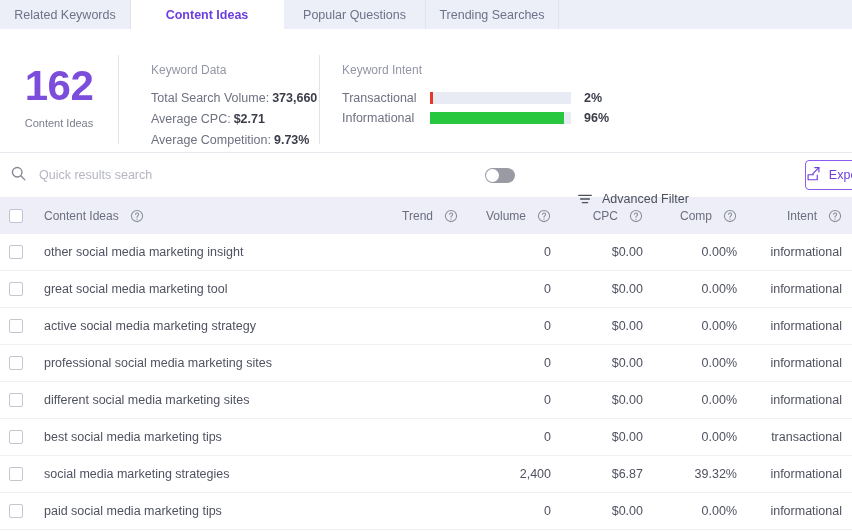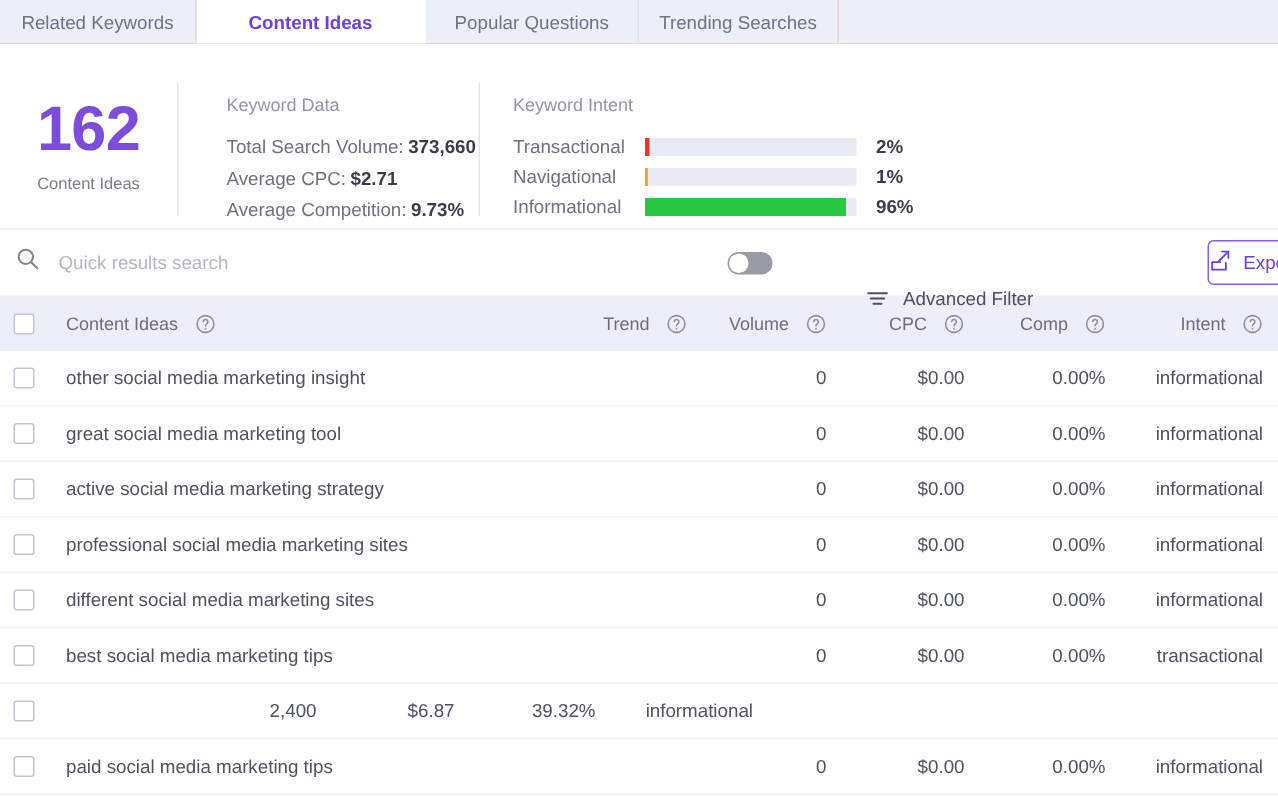--- a/index.html
+++ b/index.html
@@ -8,21 +8,21 @@
     font-family: "Liberation Sans", sans-serif;
     background: #ffffff;
     overflow: hidden;
     -webkit-font-smoothing: antialiased;
   }
 
   
   .tabstrip {
     display: flex;
     height: 29px;
-    background: #c2410c;
+    background: #6d28d9;
     border-bottom: 1px solid #e2e4f0;
   }
   .tab {
     display: flex; align-items: center; justify-content: center;
     height: 29px;
     font-size: 12.5px;
     color: #6d7288;
     background: #eceef8;
     border-right: 1px solid #dfe2ef;
     cursor: pointer;
@@ -262,27 +262,20 @@
     <div class="sect-title">Keyword Intent</div>
 
     <div class="intent-row">
       <span class="intent-name">Transactional</span>
       <span class="bar-track">
         <span class="bar-fill" style="width: 2%; background: rgb(232, 56, 43);"></span>
       </span>
       <span class="intent-pct">2%</span>
     </div>
 
-    <div class="intent-row">
-      <span class="intent-name">Navigational</span>
-      <span class="bar-track">
-        <span class="bar-fill" style="width: 1.5%; background: rgb(245, 166, 35);"></span>
-      </span>
-      <span class="intent-pct">1%</span>
-    </div>
 
     <div class="intent-row">
       <span class="intent-name">Informational</span>
       <span class="bar-track">
         <span class="bar-fill" style="width: 95%; background: rgb(39, 200, 64);"></span>
       </span>
       <span class="intent-pct">96%</span>
     </div>
   </div>
 </div>
@@ -475,20 +468,21 @@
       <div class="c-trend"></div>
       <div class="c-vol">0</div>
       <div class="c-cpc">$0.00</div>
       <div class="c-comp">0.00%</div>
       <div class="c-int">transactional</div>
     </div>
     <div class="row">
       <div class="c-check">
         <span class="cbx"></span>
       </div>
+      <div class="c-kw">social media marketing strategies</div>
       <div class="c-trend"></div>
       <div class="c-vol">2,400</div>
       <div class="c-cpc">$6.87</div>
       <div class="c-comp">39.32%</div>
       <div class="c-int">informational</div>
     </div>
     <div class="row">
       <div class="c-check">
         <span class="cbx"></span>
       </div>

